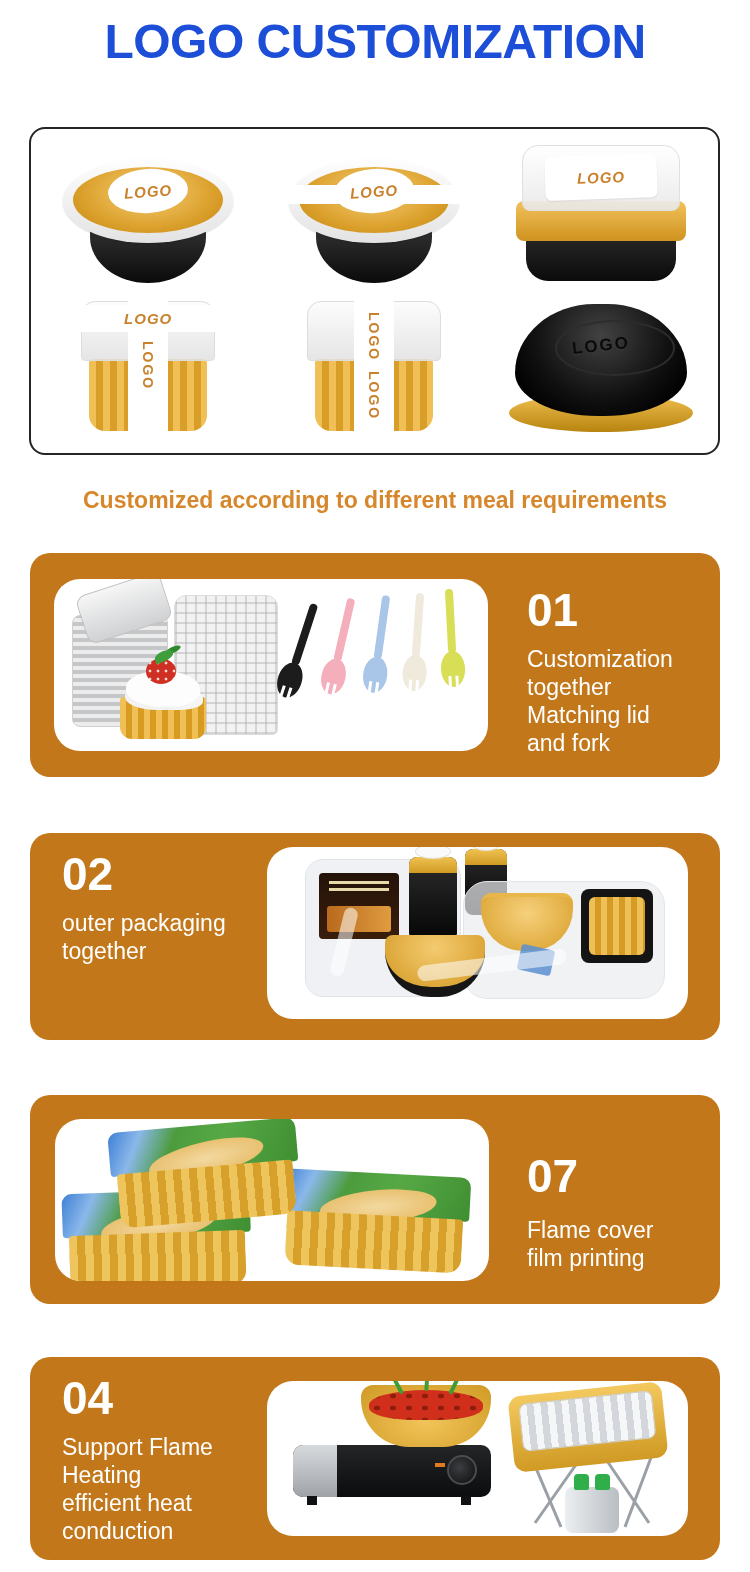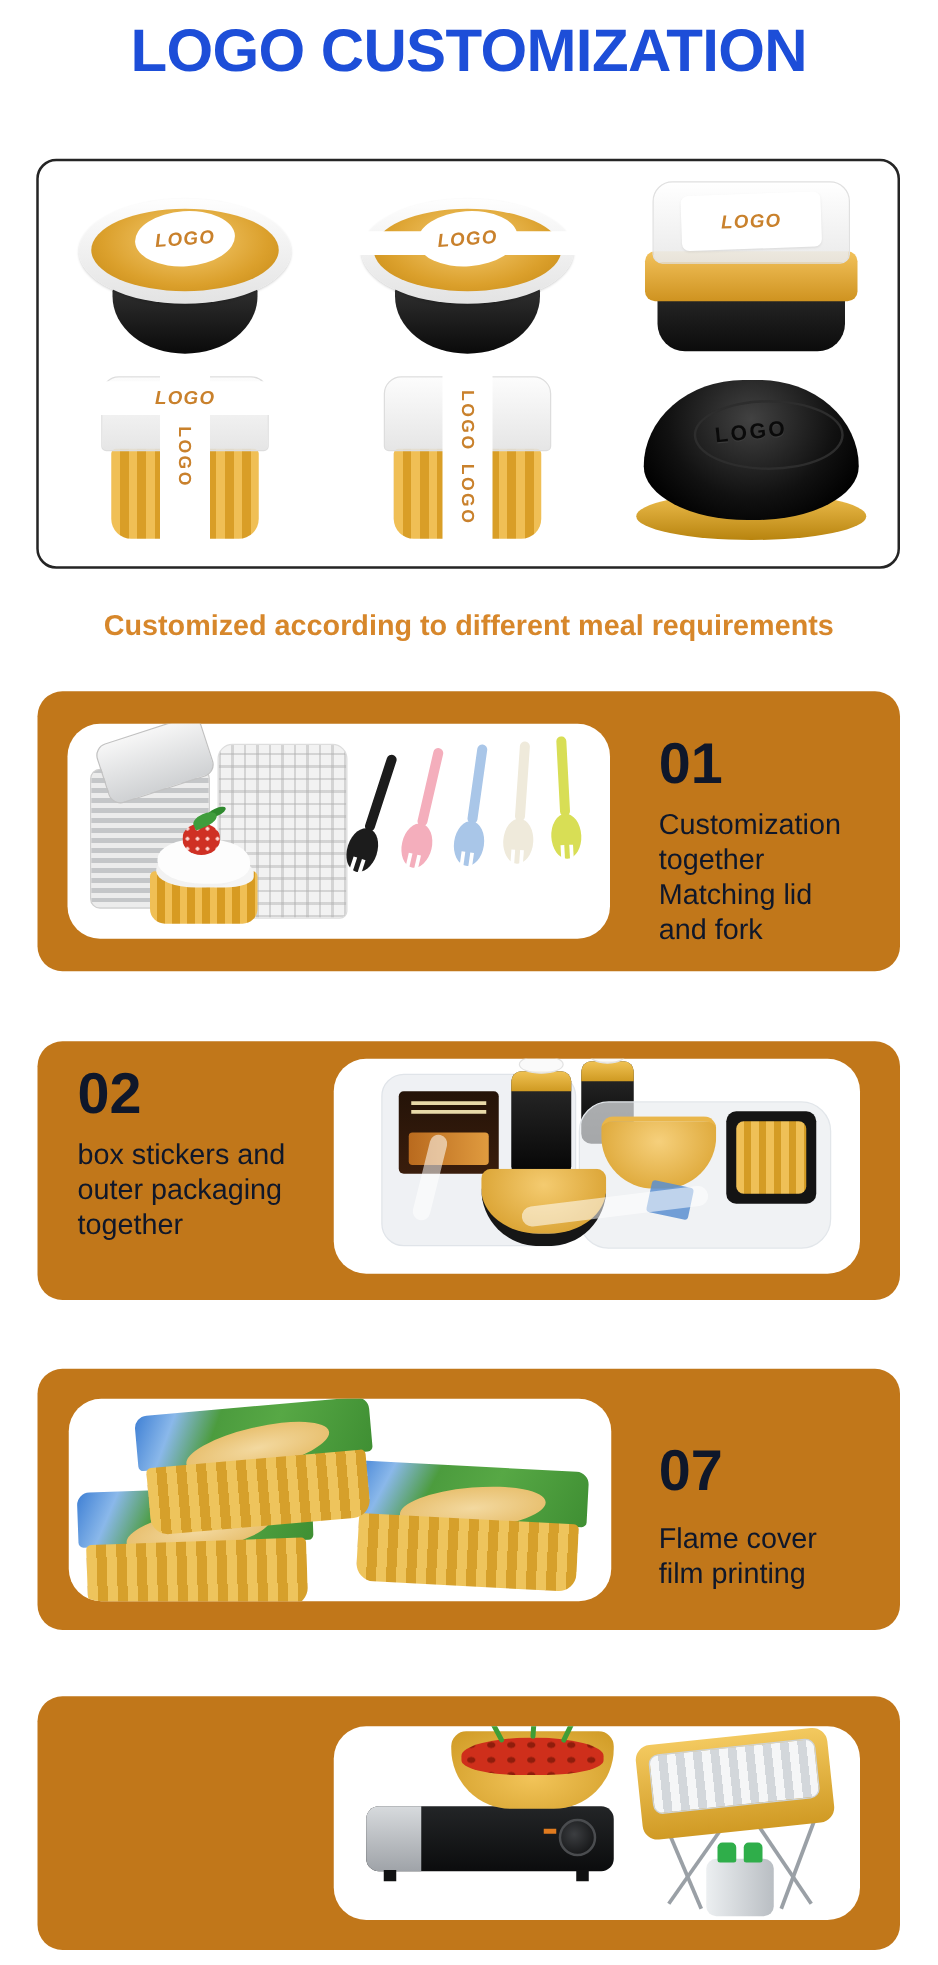--- a/index.html
+++ b/index.html
@@ -94,21 +94,21 @@
   #panel-2 { top:833px;  height:207px; }
   #panel-3 { top:1095px; height:209px; }
   #panel-4 { top:1357px; height:203px; }
 
   .card { position:absolute; background:#fff; border-radius:26px; overflow:hidden; }
   #panel-1 .card { left:24px;  top:26px; width:434px; height:172px; }
   #panel-2 .card { right:32px; top:14px; width:421px; height:172px; }
   #panel-3 .card { left:25px;  top:24px; width:434px; height:162px; }
   #panel-4 .card { right:32px; top:24px; width:421px; height:155px; }
 
-  .step-text { position:absolute; color:#0f172a; }
+  .step-text { position:absolute; color:#ffffff; }
   #panel-1 .step-text { left:497px; top:32px; }
   #panel-2 .step-text { left:32px;  top:16px; }
   #panel-3 .step-text { left:497px; top:56px; }
   #panel-4 .step-text { left:32px;  top:16px; }
   .step-num { font-size:46px; font-weight:bold; line-height:1.1; margin-bottom:9px; }
   #panel-3 .step-num { margin-bottom:14px; }
   .step-lines span { display:block; font-size:23px; line-height:28px; font-weight:normal; }
 
   
   .i1-lidstack { position:absolute; left:120px; top:16px; width:104px; height:140px;
@@ -351,21 +351,20 @@
         <span>Matching lid</span>
         <span>and fork</span>
       </div>
     </div>
   </section>
 
   <section class="panel" id="panel-2">
     <div class="step-text">
       <div class="step-num">02</div>
       <div class="step-lines">
-        <span>box stickers and</span>
         <span>outer packaging</span>
         <span>together</span>
       </div>
     </div>
     <div class="card">
       <div class="i2-wrap1"></div>
       <div class="i2-photo">
         <span class="cap"></span>
         <span class="food"></span>
       </div>
@@ -413,20 +412,29 @@
     <div class="step-text">
       <div class="step-num">07</div>
       <div class="step-lines">
         <span>Flame cover</span>
         <span>film printing</span>
       </div>
     </div>
   </section>
 
   <section class="panel" id="panel-4">
+    <div class="step-text">
+      <div class="step-num">04</div>
+      <div class="step-lines">
+        <span>Support Flame</span>
+        <span>Heating</span>
+        <span>efficient heat</span>
+        <span>conduction</span>
+      </div>
+    </div>
     <div class="card">
       <div class="i4-stove">
         <span class="i4-silver"></span>
         <span class="i4-knob"></span>
         <span class="i4-tick"></span>
         <span class="i4-leg l1"></span>
         <span class="i4-leg l2"></span>
       </div>
       <div class="i4-bowl">
         <span class="i4-food"></span>

